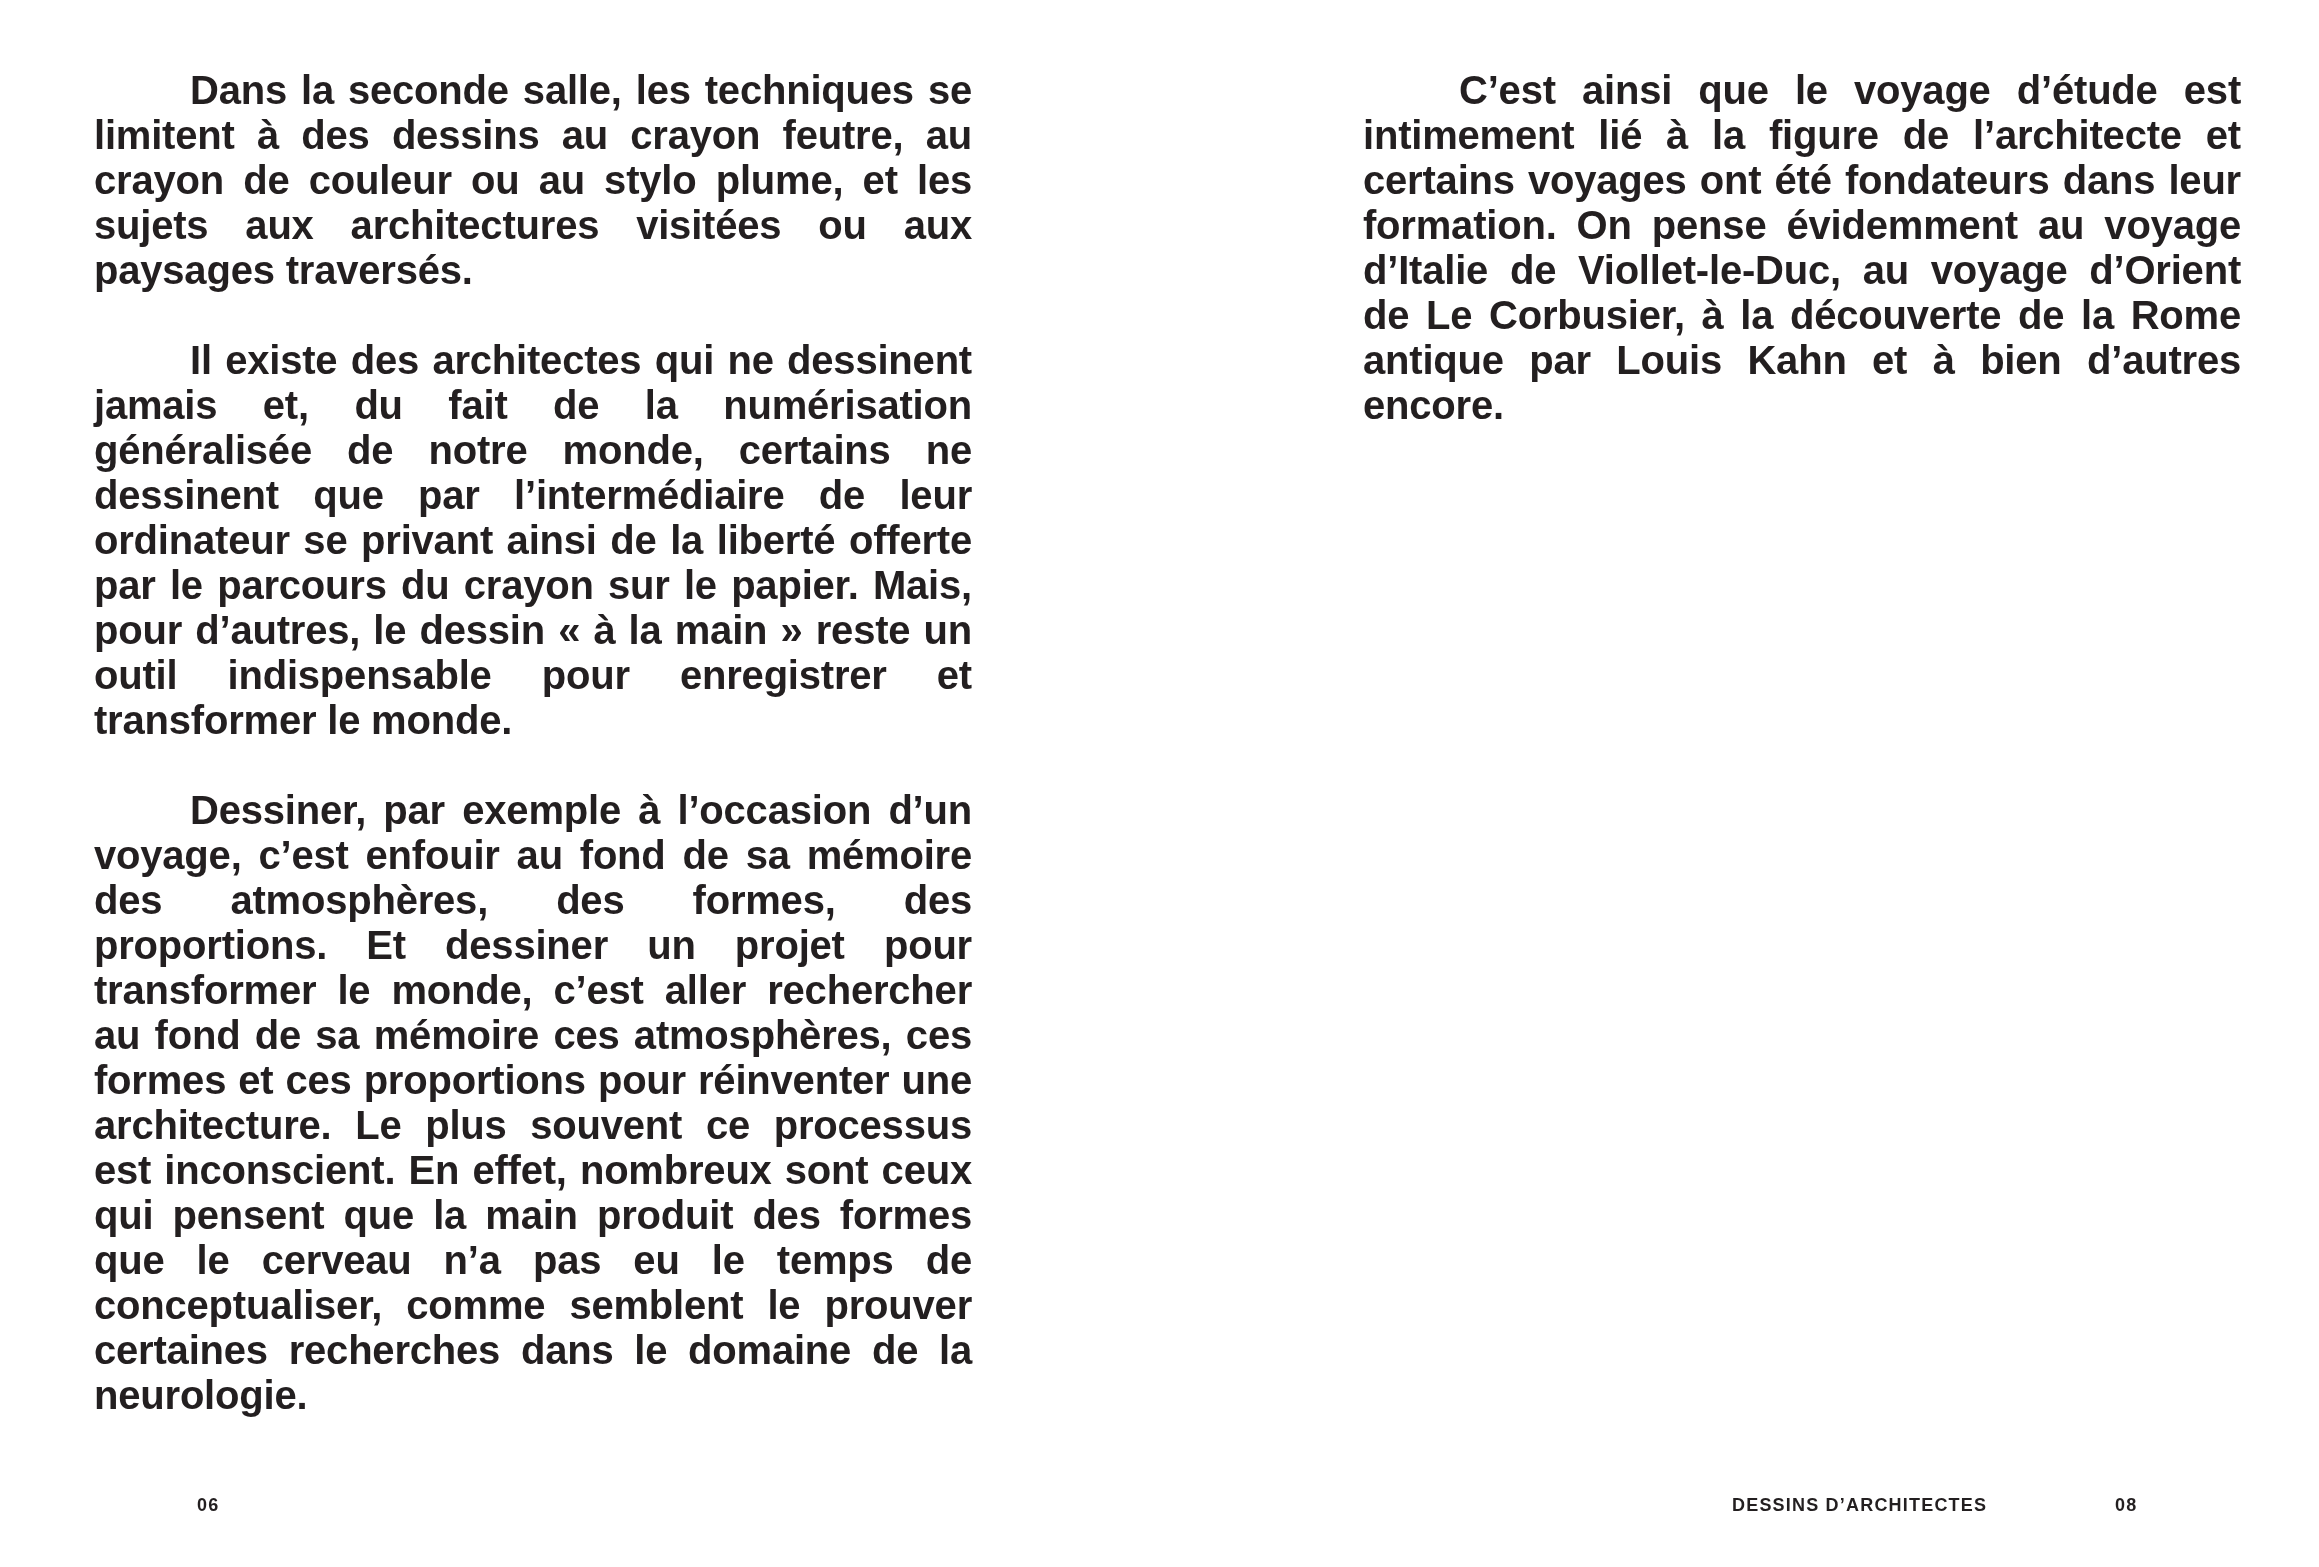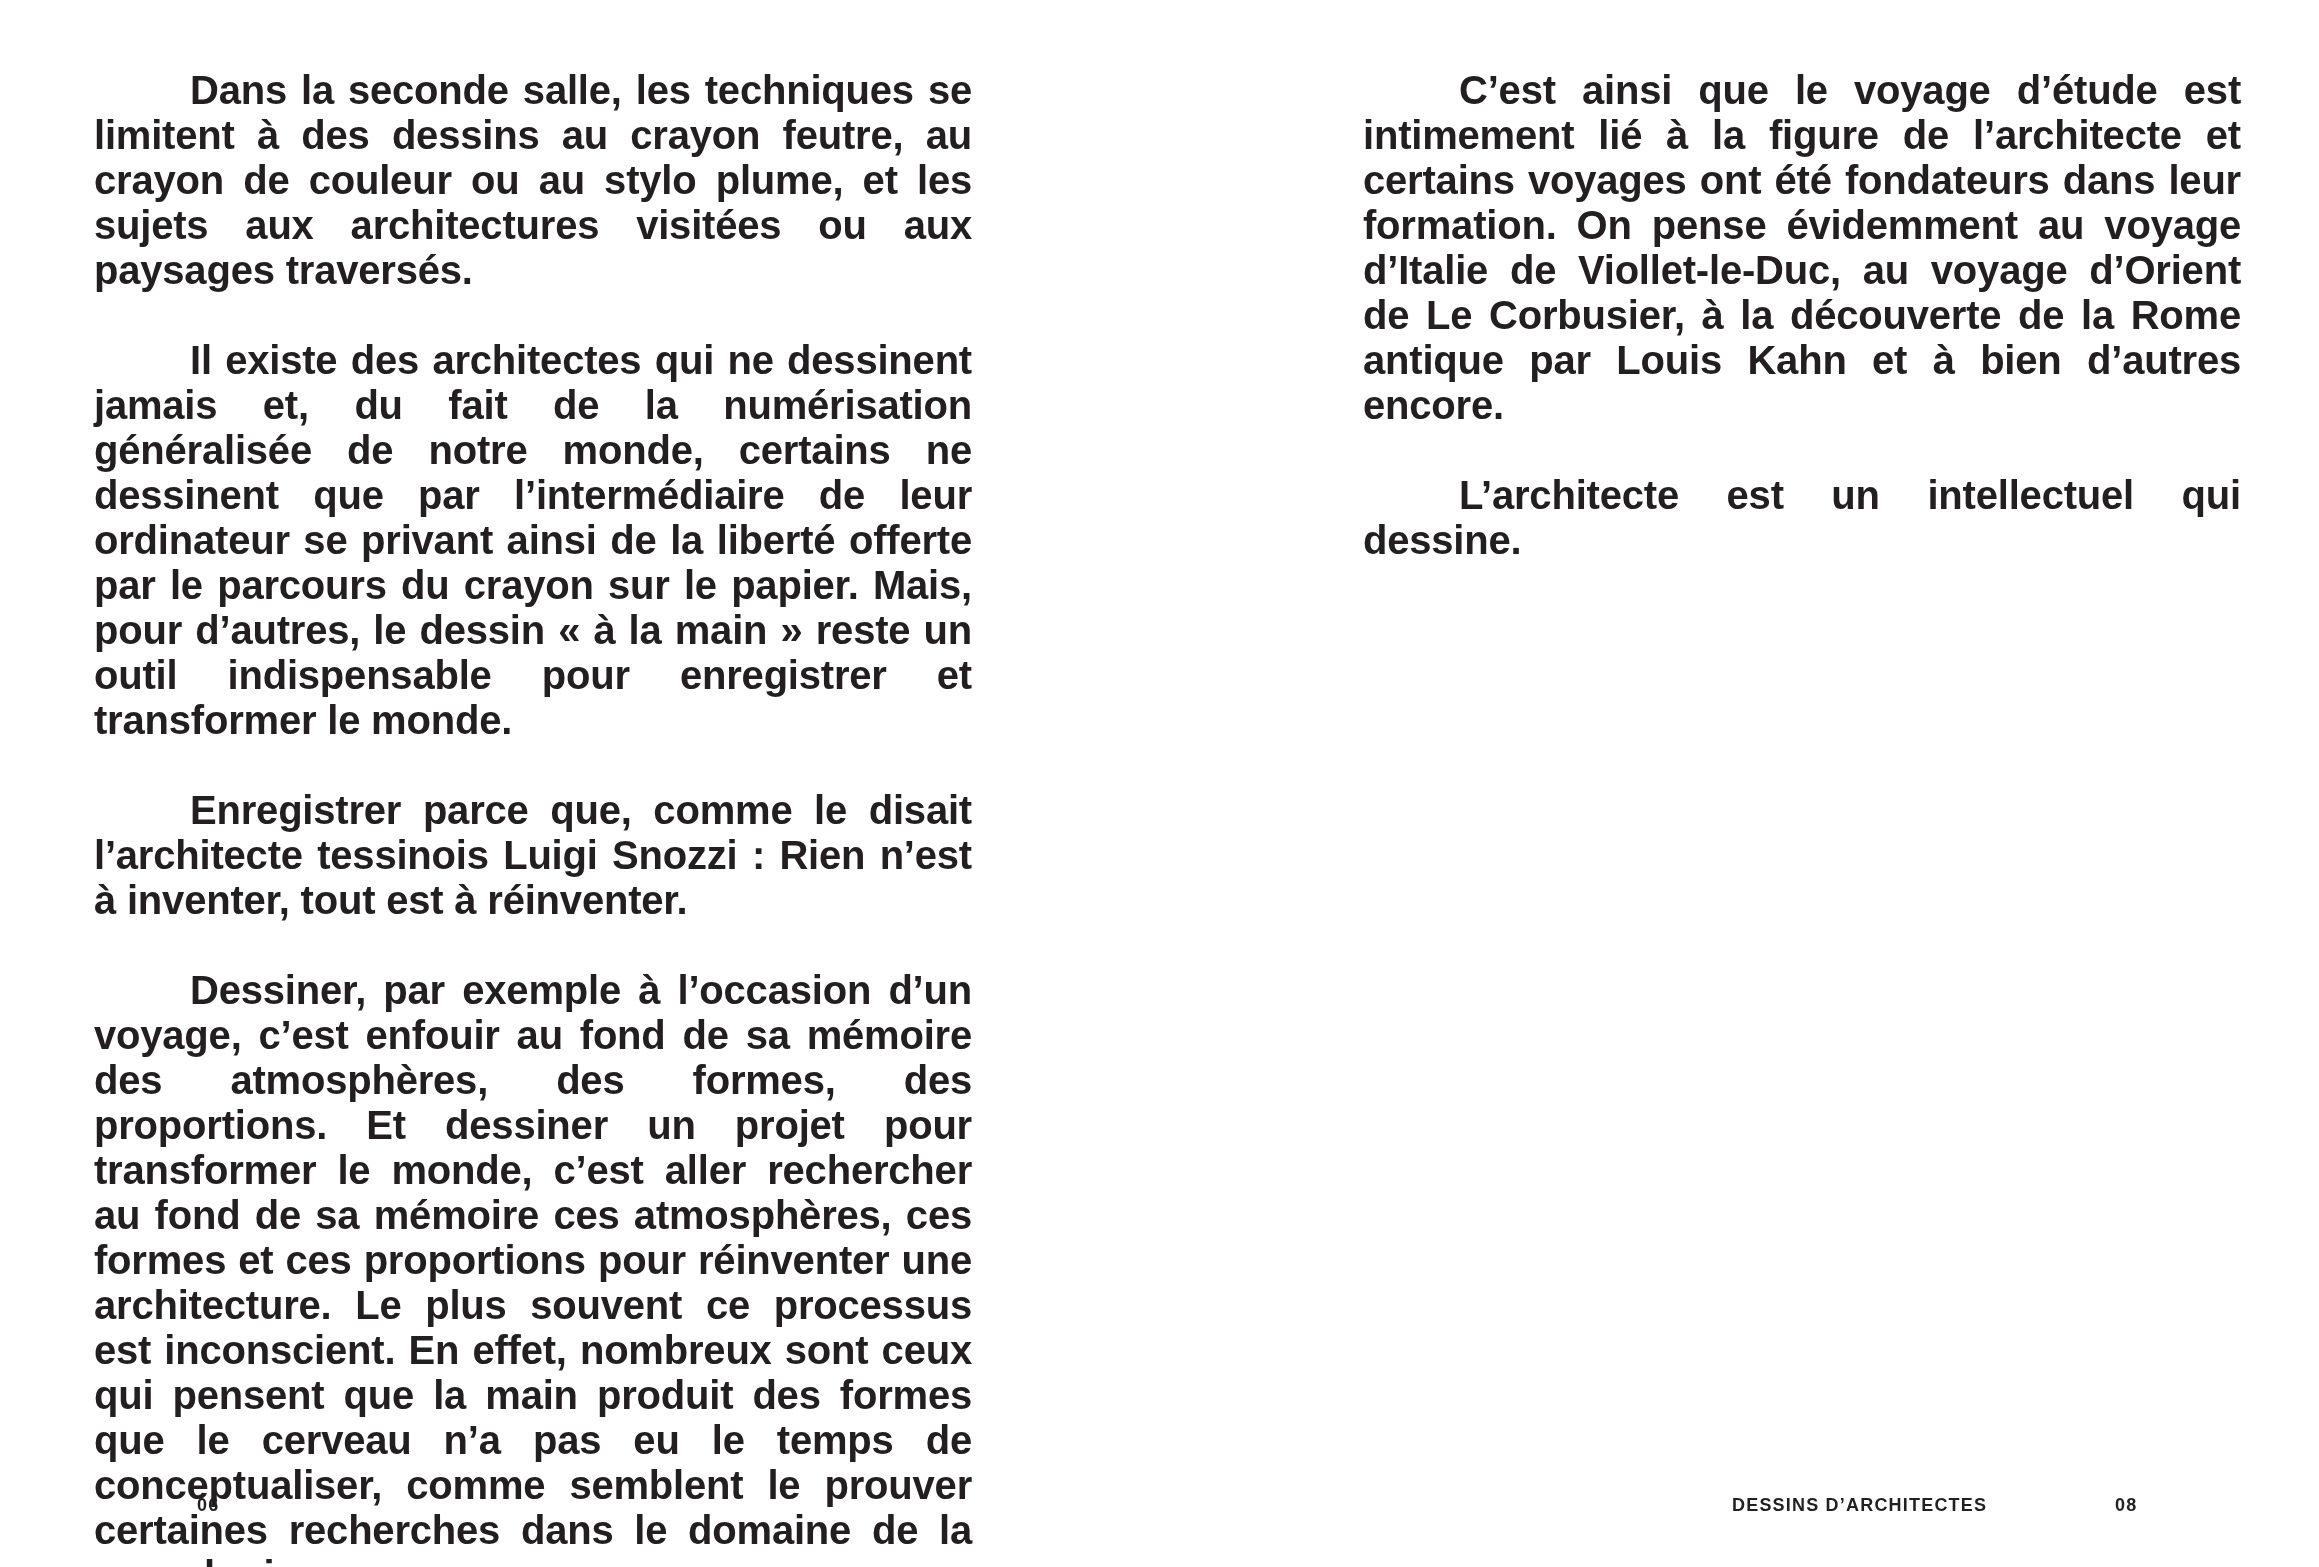--- a/index.html
+++ b/index.html
@@ -22,28 +22,26 @@
   .page.right .folio-num { left:955px; }
 </style>
 </head>
 <body>
 
 <div class="spread">
   <div class="page left">
     <div class="column">
       <p>Dans la seconde salle, les techniques se limitent à des dessins au crayon feutre, au crayon de couleur ou au stylo plume, et les sujets aux architectures visitées ou aux paysages traversés.</p>
       <p>Il existe des architectes qui ne dessinent jamais et, du fait de la numérisation généralisée de notre monde, certains ne dessinent que par l’intermédiaire de leur ordinateur se privant ainsi de la liberté offerte par le parcours du crayon sur le papier. Mais, pour d’autres, le dessin « à la main » reste un outil indispensable pour enregistrer et transformer le monde.</p>
-      <p>Enregistrer parce que, comme le disait l’architecte tessinois Luigi Snozzi : Rien n’est à inventer, tout est à réinventer.</p>
       <p>Dessiner, par exemple à l’occasion d’un voyage, c’est enfouir au fond de sa mémoire des atmosphères, des formes, des proportions. Et dessiner un projet pour transformer le monde, c’est aller rechercher au fond de sa mémoire ces atmosphères, ces formes et ces pro­portions pour réinventer une architecture. Le plus sou­vent ce processus est inconscient. En effet, nombreux sont ceux qui pensent que la main produit des formes que le cerveau n’a pas eu le temps de conceptualiser, comme semblent le prouver certaines recherches dans le domaine de la neurologie.</p>
     </div>
     <div class="folio folio-num">06</div>
   </div>
 
   <div class="page right">
     <div class="column">
       <p>C’est ainsi que le voyage d’étude est intimement lié à la figure de l’architecte et certains voyages ont été fondateurs dans leur formation. On pense évidemment au voyage d’Italie de Viollet-le-Duc, au voyage d’Orient de Le Corbusier, à la découverte de la Rome antique par Louis Kahn et à bien d’autres encore.</p>
-      <p>L’architecte est un intellectuel qui dessine.</p>
     </div>
     <div class="folio running-title">DESSINS D’ARCHITECTES</div>
     <div class="folio folio-num">08</div>
   </div>
 </div>
 
 
 </body></html>

